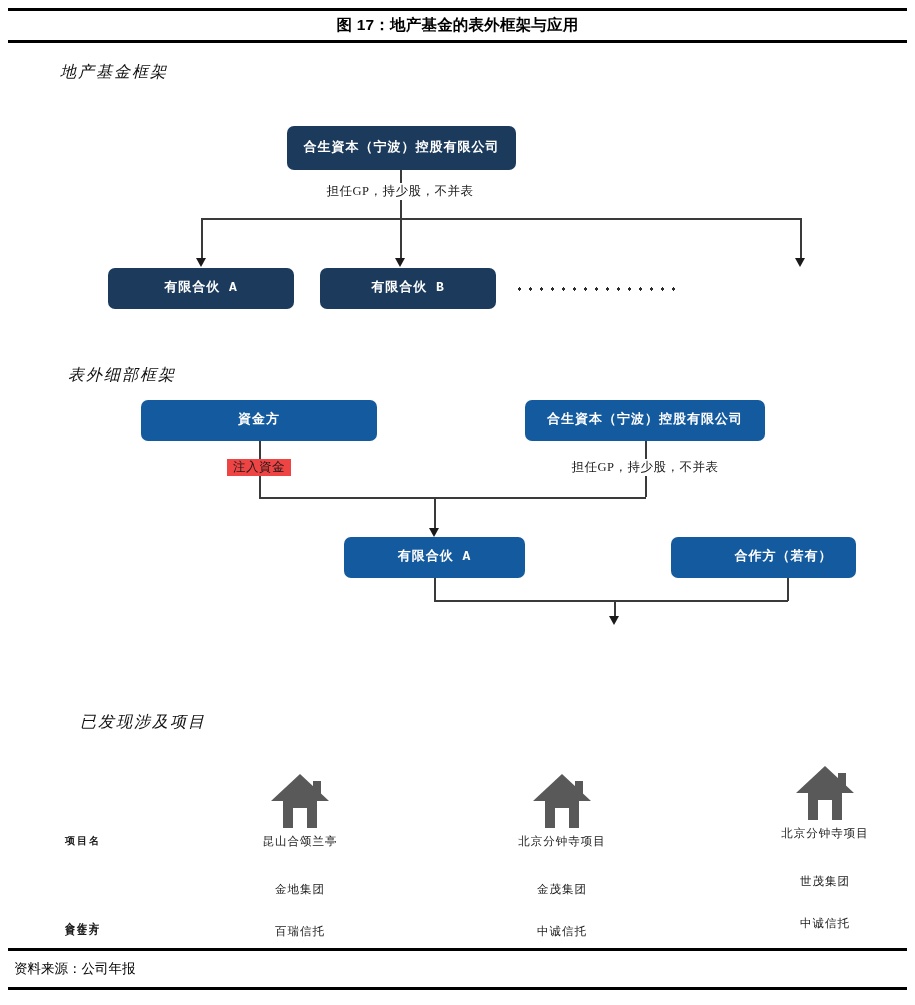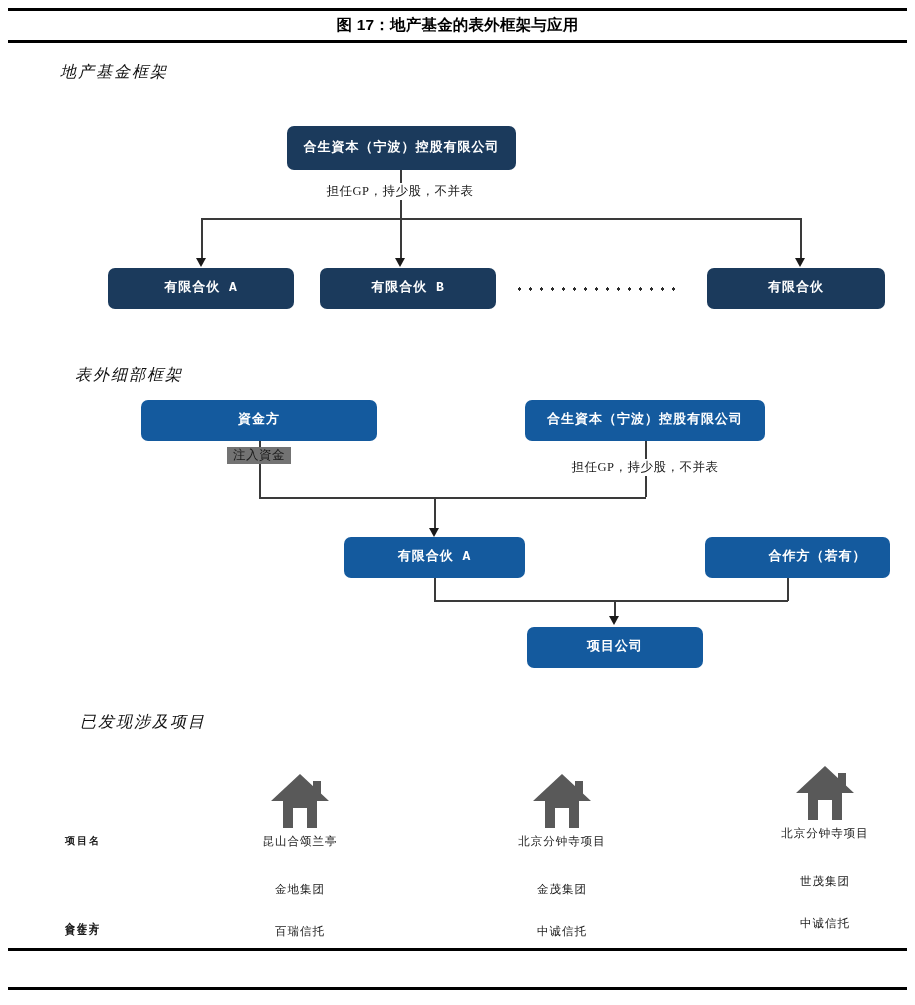--- a/index.html
+++ b/index.html
@@ -23,21 +23,21 @@
   }
 
   
   .section-cap{
     position:absolute;
     font-family:"Liberation Serif","DejaVu Serif",serif;
     font-style:italic;
     font-size:16px;color:#111;letter-spacing:2px;white-space:nowrap;
   }
   #cap-1{left:60px;top:62px;}
-  #cap-2{left:75px;top:365px;}
+  #cap-2{left:68px;top:365px;}
   #cap-3{left:60px;top:712px;margin-left:20px;}
 
   
   .box{
     position:absolute;
     display:flex;align-items:center;justify-content:center;
     color:#ffffff;
     font-family:Liberation Mono, monospace;
     font-weight:bold;
     font-size:13px;
@@ -124,47 +124,45 @@
 
   <div class="vline" style="left:400px;top:218px;height:42px;"></div>
   <div class="arrow" style="left:395px;top:258px;"></div>
 
   <div class="vline" style="left:800px;top:218px;height:42px;"></div>
   <div class="arrow" style="left:795px;top:258px;"></div>
 
   <div class="box navy" style="left:108px;top:268px;width:186px;height:41px;">有限合伙 A</div>
   <div class="box navy" style="left:320px;top:268px;width:176px;height:41px;">有限合伙 B</div>
   <div class="dots" style="left:514px;top:287px;width:162px;"></div>
-  <div class="box navy" style="left:707px;top:268px;width:178px;height:41px;">有限合伙</div>
 
   <div class="section-cap" id="cap-2">表外细部框架</div>
 
   <div class="box blue" style="left:141px;top:400px;width:236px;height:41px;">資金方</div>
   <div class="box blue" style="left:525px;top:400px;width:240px;height:41px;">合生資本（宁波）控股有限公司</div>
 
   <div class="vline" style="left:259px;top:441px;height:56px;"></div>
-  <div class="edge-label" style="left:259px;top:447px;background:#737373;padding:0 6px;">注入資金</div>
+  <div class="edge-label" style="left:259px;top:459px;background:#ef4444;padding:0 6px;">注入資金</div>
 
   <div class="vline" style="left:645px;top:441px;height:56px;"></div>
   <div class="edge-label" style="left:645px;top:459px;background:#fff;padding:0 6px;">担任GP，持少股，不并表</div>
 
   <div class="hline" style="left:259px;top:497px;width:387px;"></div>
   <div class="vline" style="left:434px;top:497px;height:33px;"></div>
   <div class="arrow" style="left:429px;top:528px;"></div>
 
   <div class="box blue" style="left:344px;top:537px;width:181px;height:41px;">有限合伙 A</div>
-  <div class="box blue" style="left:705px;top:537px;width:185px;height:41px;padding-left:40px;">合作方（若有）</div>
+  <div class="box blue" style="left:671px;top:537px;width:185px;height:41px;padding-left:40px;">合作方（若有）</div>
 
   <div class="vline" style="left:434px;top:578px;height:23px;"></div>
   <div class="vline" style="left:787px;top:578px;height:23px;"></div>
   <div class="hline" style="left:434px;top:600px;width:354px;"></div>
   <div class="vline" style="left:614px;top:600px;height:18px;"></div>
   <div class="arrow" style="left:609px;top:616px;"></div>
 
-  <div class="box blue" style="left:527px;top:627px;width:176px;height:41px;">项目公司</div>
 
   <div class="section-cap" id="cap-3">已发现涉及项目</div>
 
   <div class="house" style="left:300px;top:772px;">
     <svg width="62" height="58" viewBox="0 0 62 58" aria-hidden="true">
       <polygon points="31,2 60,29 48,29 48,56 38,56 38,36 24,36 24,56 14,56 14,29 2,29" fill="#595959"></polygon>
       <rect x="44" y="9" width="8" height="16" fill="#595959"></rect>
     </svg>
   </div>
   <div class="house" style="left:562px;top:772px;">
@@ -190,15 +188,16 @@
 
   <div class="cell" style="left:562px;top:834px;">北京分钟寺项目</div>
   <div class="cell" style="left:562px;top:882px;">金茂集团</div>
   <div class="cell" style="left:562px;top:924px;">中诚信托</div>
 
   <div class="cell" style="left:825px;top:826px;">北京分钟寺项目</div>
   <div class="cell" style="left:825px;top:874px;">世茂集团</div>
   <div class="cell" style="left:825px;top:916px;">中诚信托</div>
 
   <div class="rule-src-top"></div>
+  <div class="source">资料来源：公司年报</div>
   <div class="rule-src-bot"></div>
 
 </div>
 
 </body></html>

